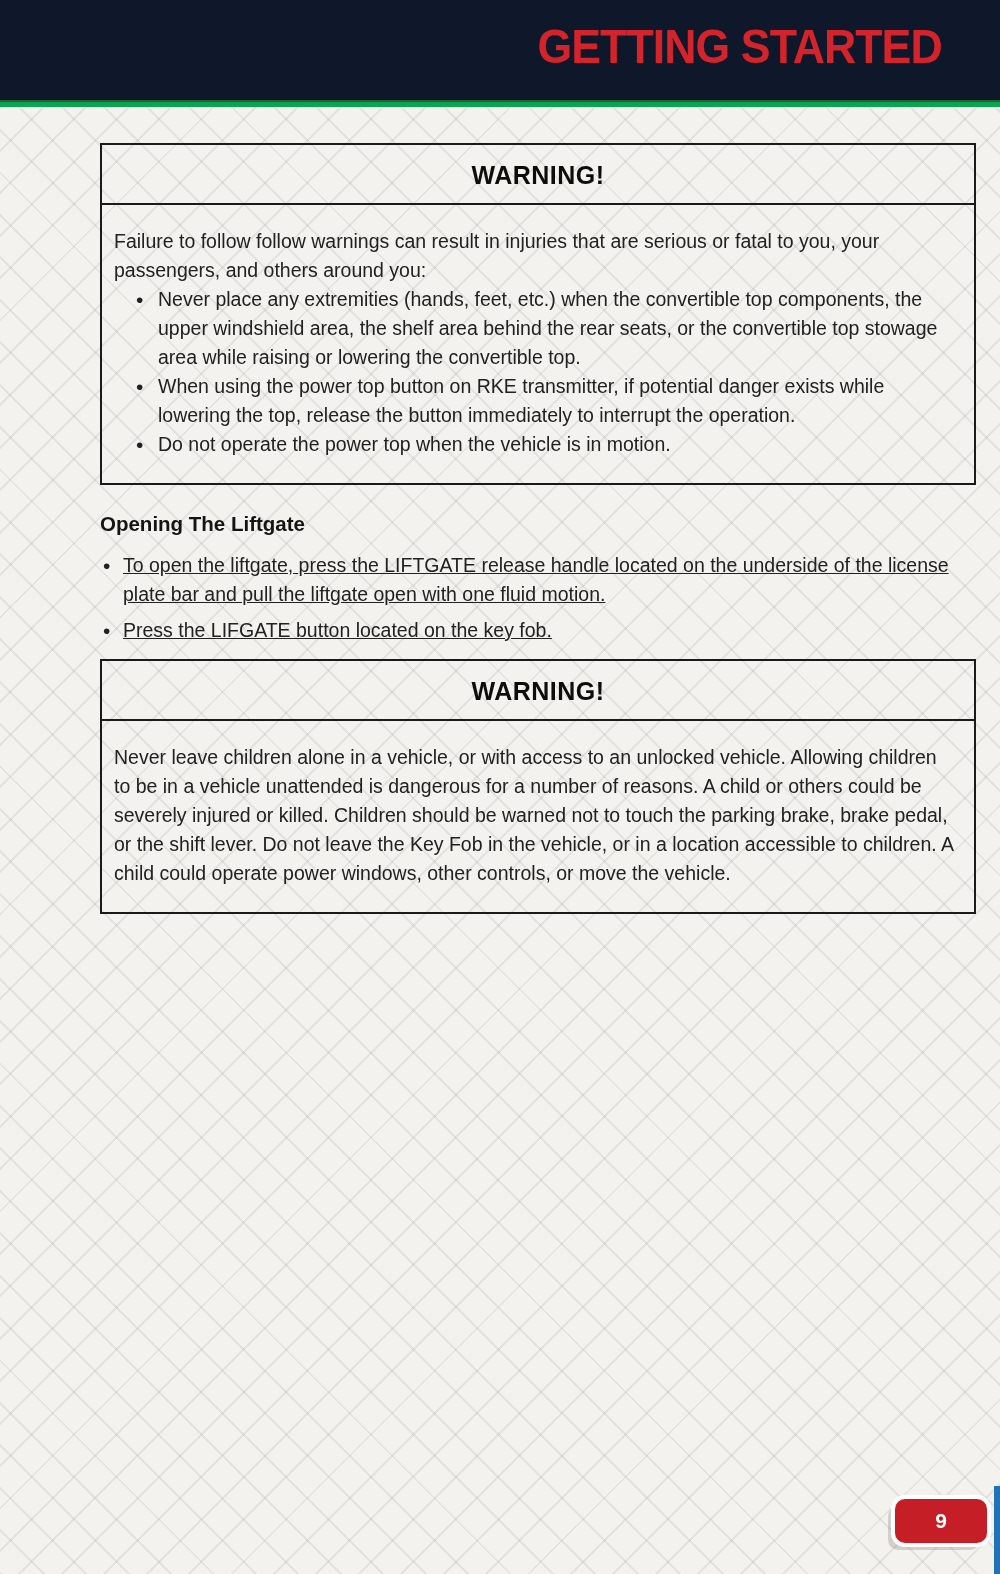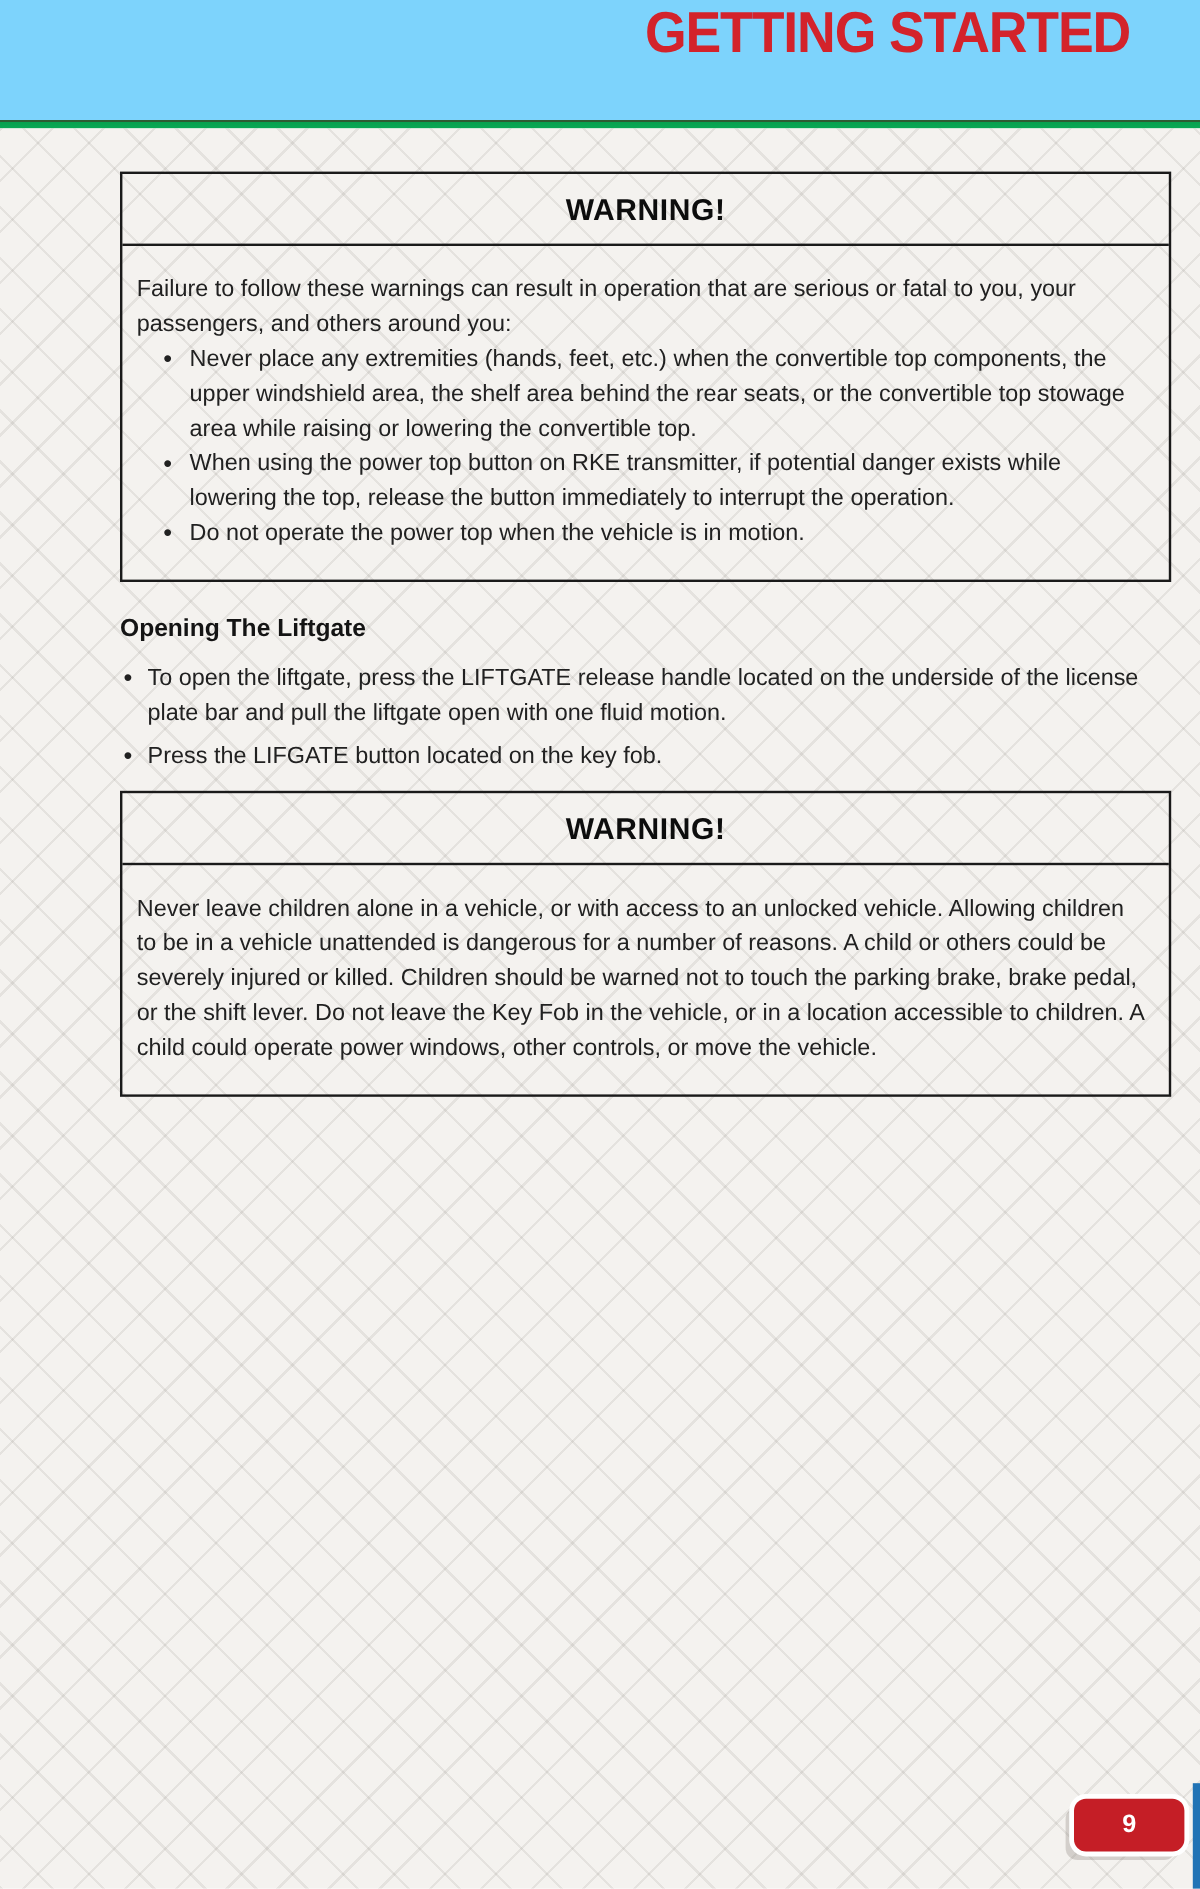--- a/index.html
+++ b/index.html
@@ -11,23 +11,23 @@
     position: relative;
     width: 1000px;
     height: 1574px;
     background: #ffffff;
     overflow: hidden;
   }
 
   
   .page-header {
     height: 100px;
-    background: #7dd3fc;
+    background: #0f172a;
     display: flex;
-    align-items: flex-start;
+    align-items: center;
     justify-content: flex-end;
     padding: 0 58px 8px 0;
   }
   .page-title {
     font-size: 48px;
     font-weight: bold;
     color: #d3232b;
     letter-spacing: -1px;
     transform: scaleX(0.93);
     transform-origin: right bottom;
@@ -95,20 +95,21 @@
     font-size: 20.5px;
     font-weight: bold;
     color: #141414;
     margin: 27px 0 15px 0;
   }
   .body-bullets {
     list-style: none;
     font-size: 19.5px;
     line-height: 29px;
     color: #212121;
+    text-decoration: underline;
   }
   .body-bullets li {
     position: relative;
     padding-left: 23px;
     margin-bottom: 7px;
   }
   .body-bullets li::before {
     content: "\2022";
     position: absolute;
     left: 3px;
@@ -154,21 +155,21 @@
     <h1 class="page-title">GETTING STARTED</h1>
   </header>
 
   <div class="green-rule"></div>
 
   <div class="page-body">
 
     <section class="warning-box">
       <div class="warning-header">WARNING!</div>
       <div class="warning-content">
-        <p>Failure to follow these warnings can result in operation that are serious or fatal to you, your passengers, and others around you:</p>
+        <p>Failure to follow follow warnings can result in injuries that are serious or fatal to you, your passengers, and others around you:</p>
         <ul class="warning-bullets">
           <li>Never place any extremities (hands, feet, etc.) when the convertible top components, the upper windshield area, the shelf area behind the rear seats, or the convertible top stowage area while raising or lowering the convertible top.</li>
           <li>When using the power top button on RKE transmitter, if potential danger exists while lowering the top, release the button immediately to interrupt the operation.</li>
           <li>Do not operate the power top when the vehicle is in motion.</li>
         </ul>
       </div>
     </section>
 
     <h2 class="section-heading">Opening The Liftgate</h2>
     <ul class="body-bullets">

